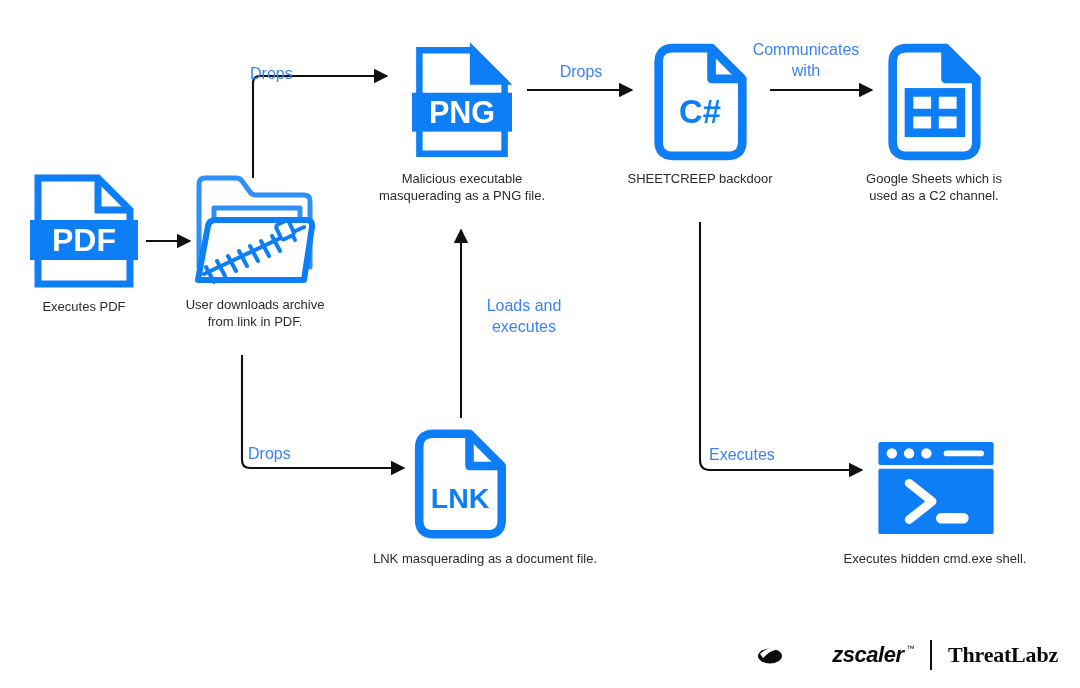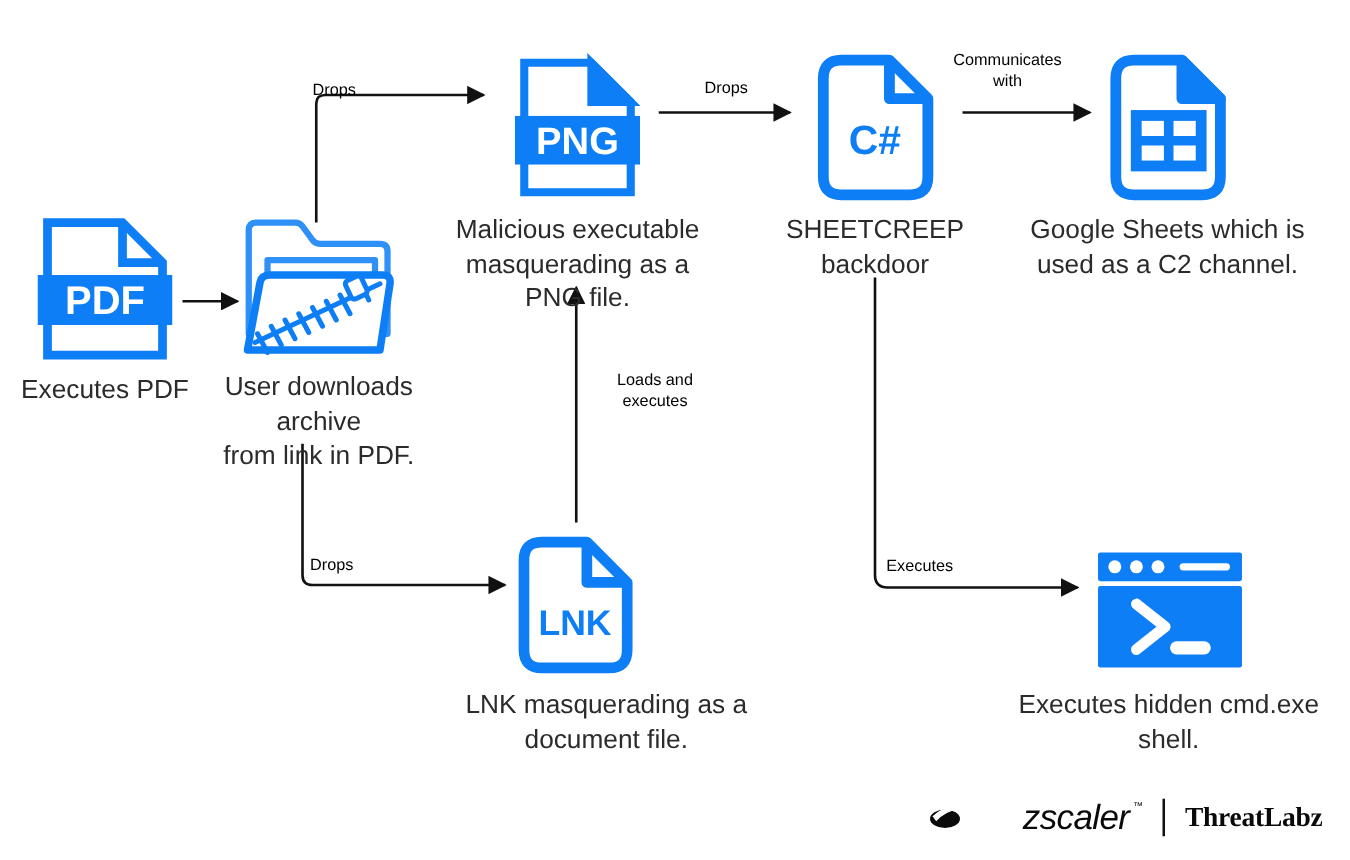--- a/index.html
+++ b/index.html
@@ -18,32 +18,32 @@
     height: 688px;
     background: #ffffff;
     overflow: hidden;
   }
   .node {
     position: absolute;
   }
   .caption {
     position: absolute;
     text-align: center;
-    font-size: 21px;
+    font-size: 13px;
     line-height: 1.32;
     color: #2b2b2b;
     white-space: pre-line;
     font-family: "Liberation Sans", sans-serif;
   }
   .edge-label {
     position: absolute;
     text-align: center;
-    font-size: 13px;
+    font-size: 16px;
     line-height: 1.3;
-    color: #000000;
+    color: #3b82f6;
     white-space: pre-line;
     font-family: "Liberation Sans", sans-serif;
   }
   svg.wires {
     position: absolute;
     left: 0;
     top: 0;
     width: 1080px;
     height: 688px;
     pointer-events: none;
@@ -62,22 +62,22 @@
     background: #111111;
   }
   .brand-zscaler {
     display: flex;
     align-items: center;
     gap: 3px;
   }
   .zs-word {
     font-family: "Liberation Sans", sans-serif;
     font-style: italic;
-    font-weight: normal;
-    font-size: 28px;
+    font-weight: bold;
+    font-size: 22px;
     letter-spacing: -0.5px;
     color: #0a0a0a;
     margin-left: 46px;
   }
   .zs-tm {
     font-size: 8px;
     color: #0a0a0a;
     align-self: flex-start;
     margin-top: 2px;
   }

